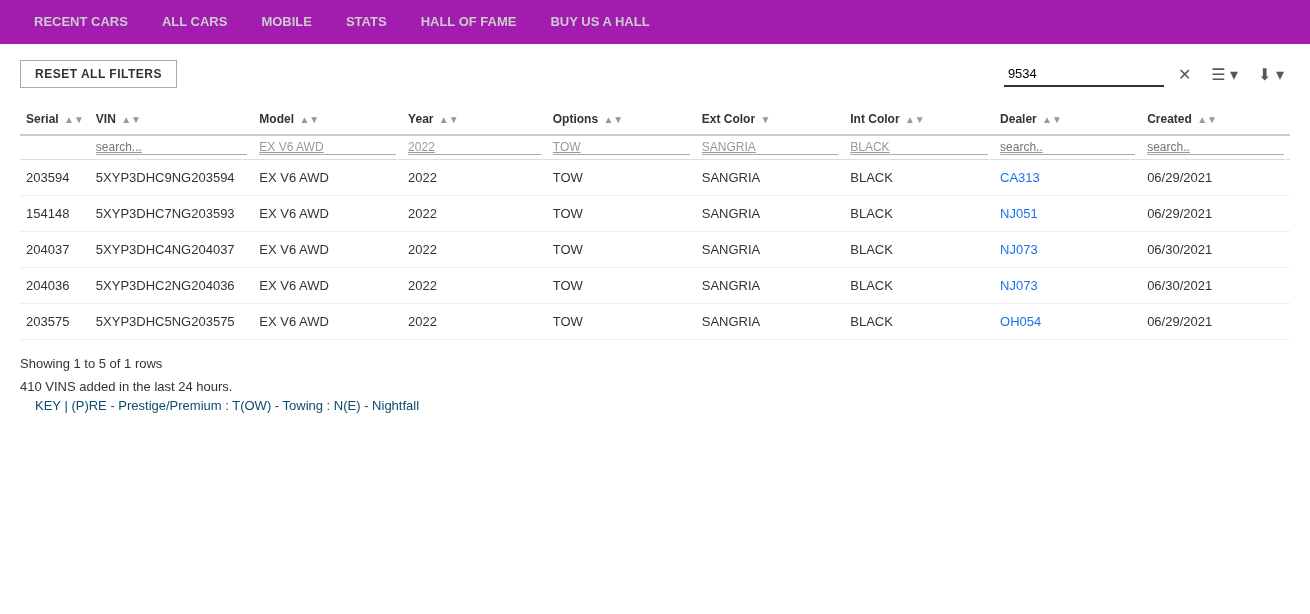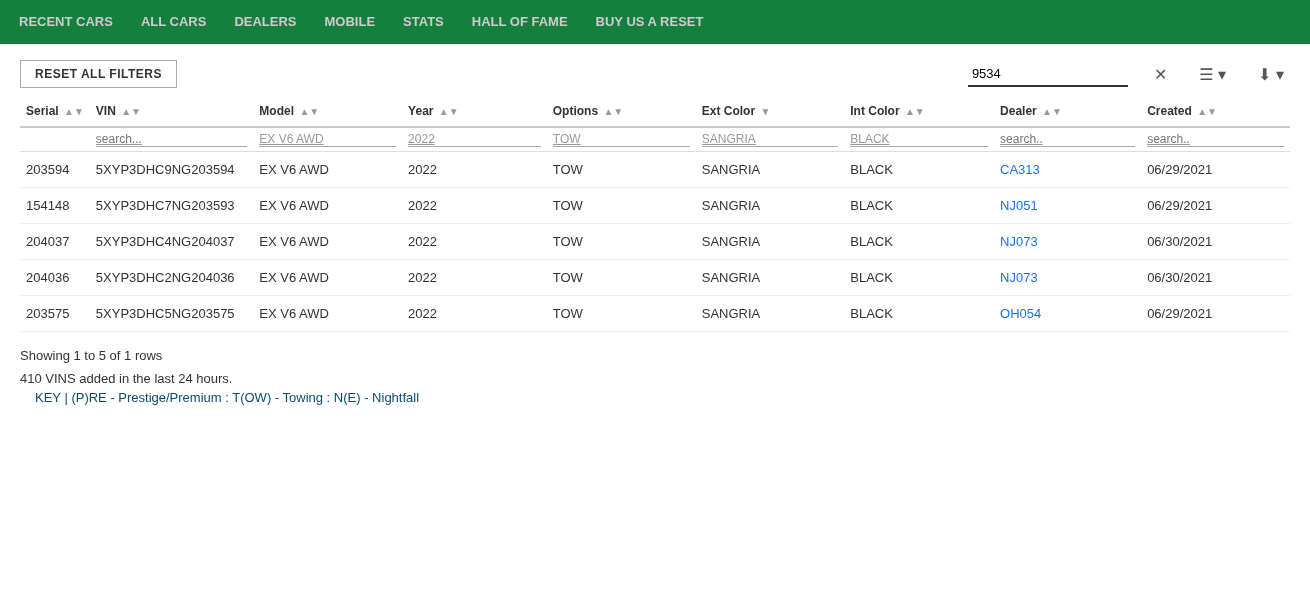--- a/index.html
+++ b/index.html
@@ -1,60 +1,61 @@
 <!DOCTYPE html>
 <html><head>
   <meta charset="utf-8">
   <style>
     * { box-sizing: border-box; margin: 0; padding: 0; }
     body { font-family: Arial, sans-serif; font-size: 13px; background: #fff; color: #333; }
 
     
     nav {
-      background: #15803d;
+      background: #a21caf;
       display: flex;
       align-items: center;
-      padding: 0 5px;
+      padding: 0 20px;
       height: 44px;
+      gap: 6px;
     }
     nav a {
       color: #ccc;
       text-decoration: none;
       font-size: 13px;
       font-weight: bold;
       padding: 0 14px;
       line-height: 44px;
       display: block;
       white-space: nowrap;
     }
 
     
     .content { padding: 16px 20px; }
 
     
     .toolbar {
       display: flex;
       align-items: center;
       justify-content: space-between;
-      margin-bottom: 8px;
+      margin-bottom: 16px;
     }
     .reset-btn {
       background: none;
       border: 1px solid #aaa;
       padding: 6px 14px;
       font-size: 12px;
       font-weight: bold;
       cursor: pointer;
       color: #333;
       letter-spacing: 0.5px;
     }
 
     .toolbar-right {
       display: flex;
-      gap: 20px;
+      gap: 8px;
     }
     .search-box {
       border: none;
       border-bottom: 2px solid #333;
       outline: none;
       font-size: 13px;
       padding: 4px 4px;
       width: 160px;
     }
     .icon-btn {
@@ -125,25 +126,24 @@
     .footer .showing { margin-bottom: 8px; }
     .footer .vins-added { margin-bottom: 4px; }
     .footer .key { color: #0c4a6e; margin-left: 15px; }
   </style>
 </head>
 <body>
 
 <nav>
   <a>RECENT CARS</a>
   <a>ALL CARS</a>
-  <a>DEALERS</a>
   <a>MOBILE</a>
   <a>STATS</a>
   <a>HALL OF FAME</a>
-  <a>BUY US A RESET</a>
+  <a>BUY US A HALL</a>
 </nav>
 
 <div class="content">
 
   <div class="toolbar">
     <button class="reset-btn">RESET ALL FILTERS</button>
     <div class="toolbar-right">
       <input class="search-box" type="text" value="9534" style="">
       <button class="icon-btn" title="Clear">✕</button>
       <button class="icon-btn" title="List view">☰ ▾</button>

